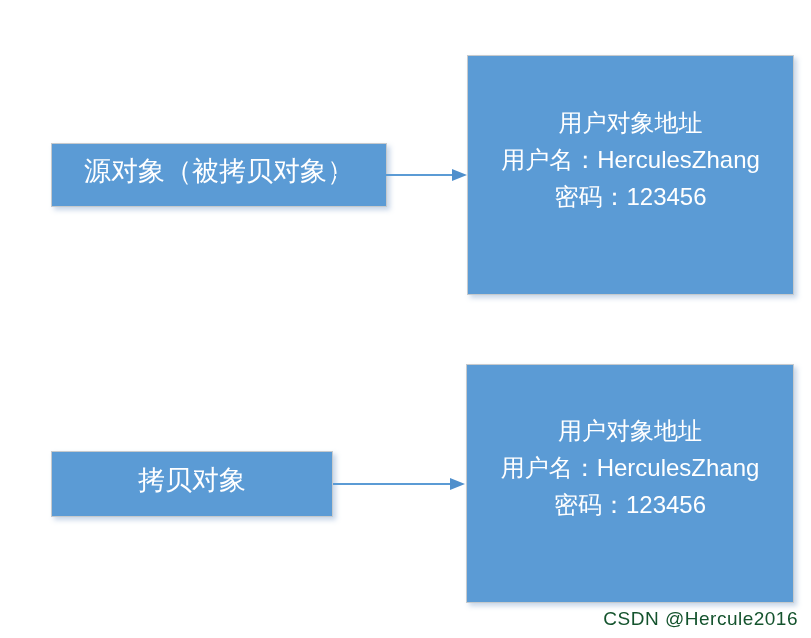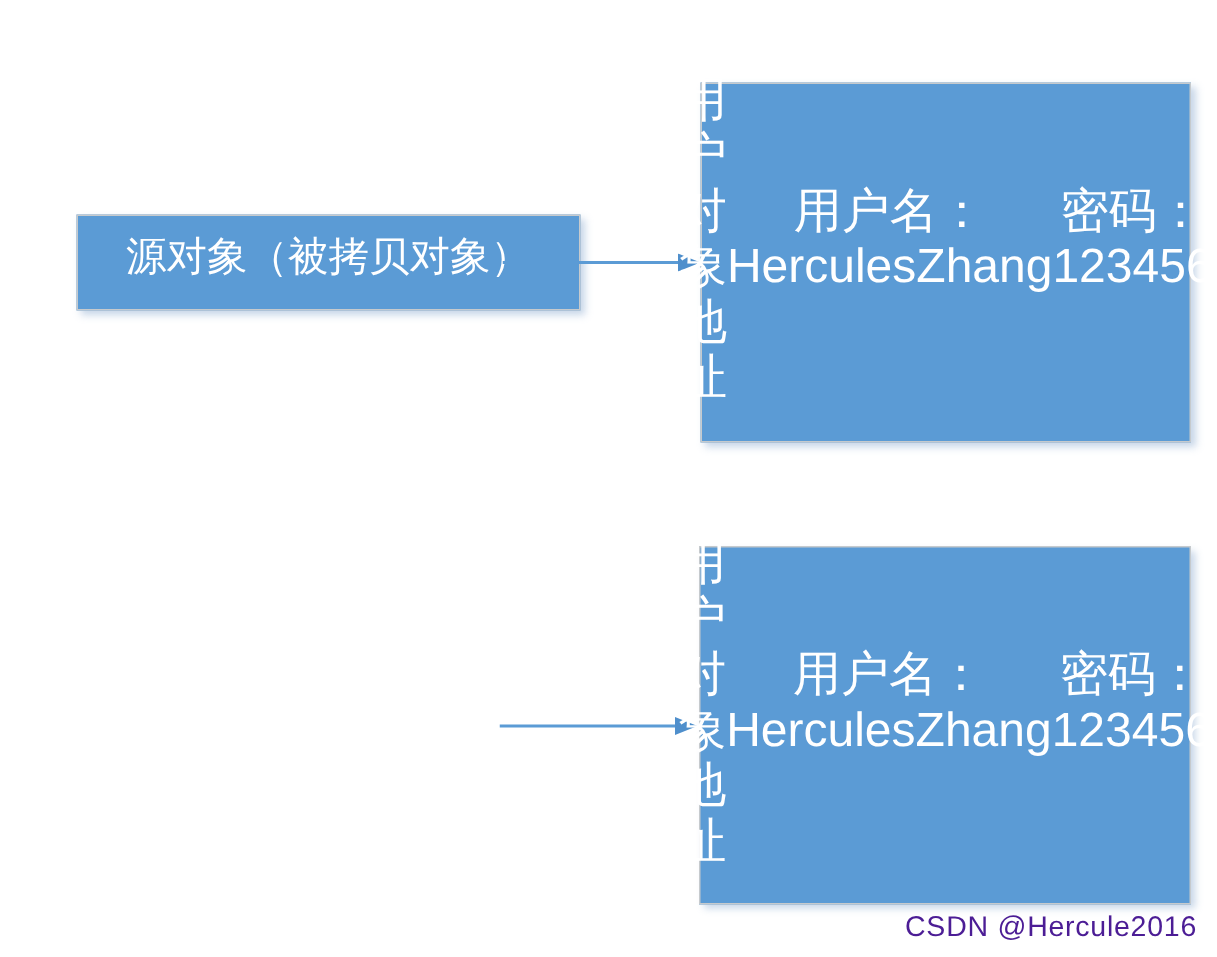--- a/index.html
+++ b/index.html
@@ -28,40 +28,40 @@
     text-align: center;
   }
   .source-node {
     font-size: 27px;
     letter-spacing: 0;
     padding-bottom: 8px;
   }
   .source-a { left: 51px; top: 143px; width: 336px; height: 64px; }
   .source-b { left: 51px; top: 451px; width: 282px; height: 66px; }
   .target-node {
-    flex-direction: row;
-    font-size: 32px;
+    flex-direction: column;
+    font-size: 24px;
     line-height: 37px;
     padding-bottom: 32px;
   }
   .target-a { left: 467px; top: 55px;  width: 327px; height: 240px; }
   .target-b { left: 466px; top: 364px; width: 328px; height: 239px; }
   .arrow {
     position: absolute;
     width: 132px;
     height: 12px;
   }
   .arrow-a { left: 335px; top: 169px; }
   .arrow-b { left: 333px; top: 478px; }
   .watermark {
     position: absolute;
     right: 13px;
     bottom: 8px;
     font-size: 19px;
-    color: #4c1d95;
+    color: #14532d;
     letter-spacing: 0.5px;
     white-space: nowrap;
   }
 </style>
 </head>
 <body>
 
 <div class="canvas">
 
   <div class="node source-node source-a">
@@ -72,20 +72,23 @@
     <line x1="0" y1="6" x2="119" y2="6" stroke="#5b9bd5" stroke-width="2"></line>
     <polygon points="117,0 132,6 117,12" fill="#4f8fcc"></polygon>
   </svg>
 
   <div class="node target-node target-a">
     <span>用户对象地址</span>
     <span>用户名：HerculesZhang</span>
     <span>密码：123456</span>
   </div>
 
+  <div class="node source-node source-b">
+    <span>拷贝对象</span>
+  </div>
 
   <svg class="arrow arrow-b" viewBox="0 0 132 12">
     <line x1="0" y1="6" x2="119" y2="6" stroke="#5b9bd5" stroke-width="2"></line>
     <polygon points="117,0 132,6 117,12" fill="#4f8fcc"></polygon>
   </svg>
 
   <div class="node target-node target-b">
     <span>用户对象地址</span>
     <span>用户名：HerculesZhang</span>
     <span>密码：123456</span>

